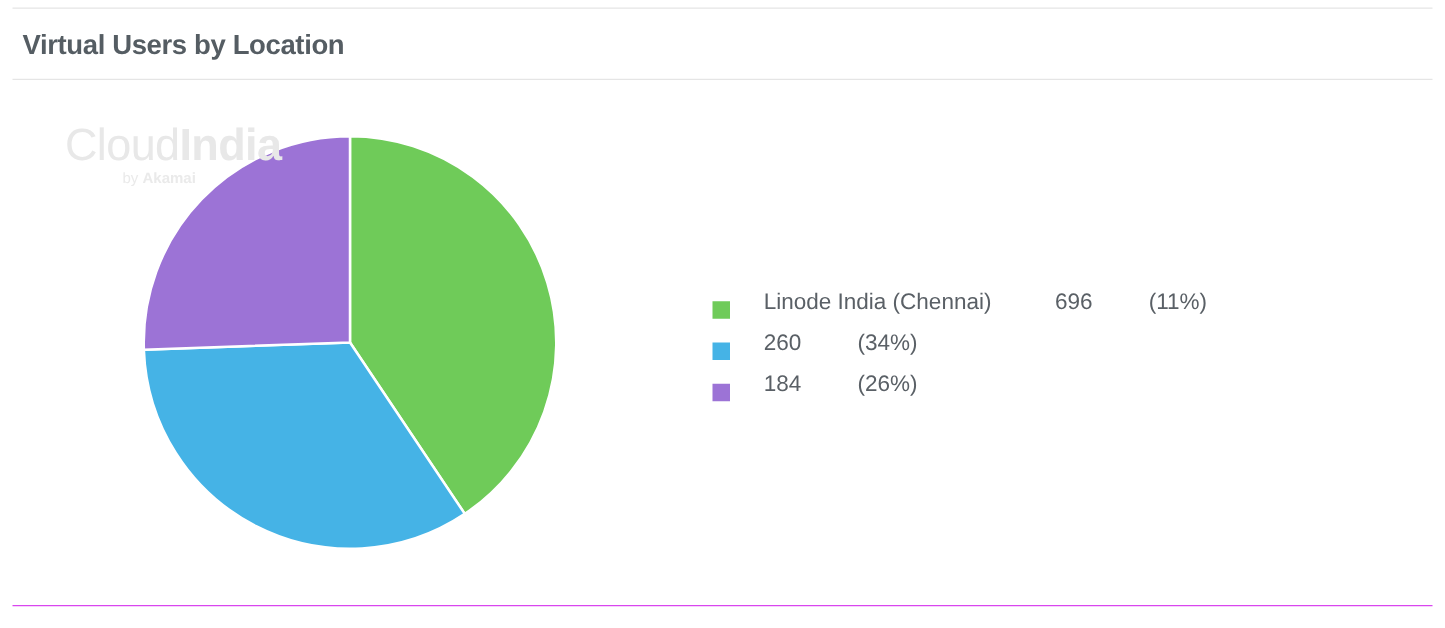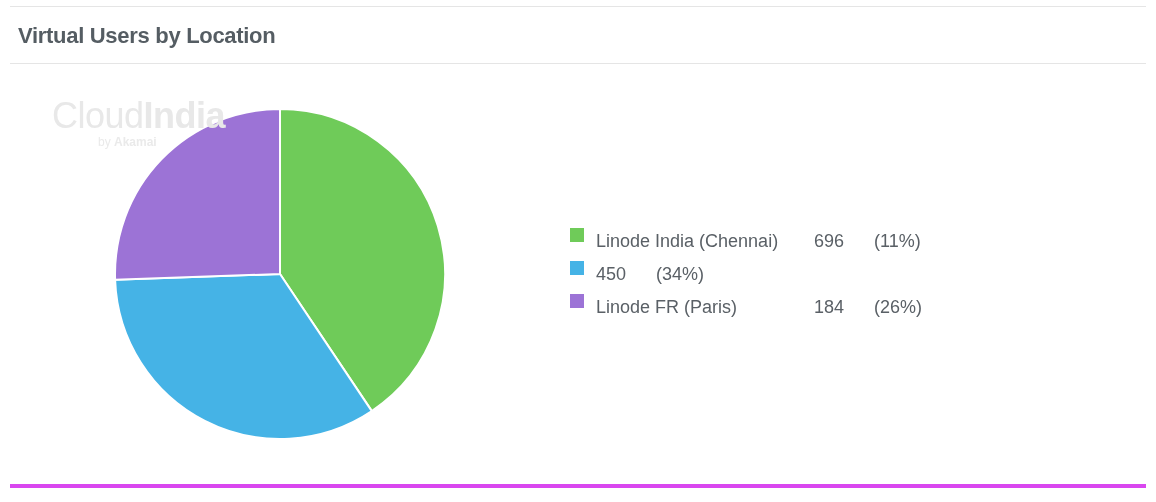--- a/index.html
+++ b/index.html
@@ -5,21 +5,21 @@
     * { margin: 0; padding: 0; box-sizing: border-box; }
     body {
       font-family: -apple-system, BlinkMacSystemFont, "Segoe UI", Helvetica, Arial, sans-serif;
       background: #fff;
       width: 1156px;
       height: 502px;
       position: relative;
     }
     .panel {
       border-top: 1px solid #e5e5e5;
-      border-bottom: 4px solid #d946ef;
+      border-bottom: 1px solid #d946ef;
       margin: 6px 10px 0 10px;
     }
     .header {
       border-bottom: 1px solid #e5e5e5;
       padding: 16px 8px 14px 8px;
     }
     .title {
       font-size: 22px;
       font-weight: 600;
       color: #555d63;
@@ -68,22 +68,23 @@
       flex: 1;
       display: flex;
       flex-direction: column;
       gap: 6px;
       padding-left: 20px;
       font-size: 18px;
       color: #5a6066;
     }
     .legend-row {
       display: flex;
-      align-items: flex-start;
+      align-items: flex-end;
       line-height: 1.5;
+      gap: 15px;
     }
     .swatch {
       width: 14px;
       height: 14px;
       display: inline-block;
       margin-right: 12px;
     }
     .leg-name { width: 218px; }
     .leg-val { width: 60px; }
     .leg-pct { }
@@ -113,24 +114,23 @@
     </div>
     <div class="legend" id="legend">
         <div class="legend-row">
           <span class="swatch" style="background: rgb(111, 203, 89);"></span>
           <span class="leg-name">Linode India (Chennai)</span>
           <span class="leg-val">696</span>
           <span class="leg-pct">(11%)</span>
         </div>
         <div class="legend-row">
           <span class="swatch" style="background: rgb(69, 179, 230);"></span>
-          <span class="leg-val">450</span>
+          <span class="leg-val">260</span>
           <span class="leg-pct">(34%)</span>
         </div>
         <div class="legend-row">
           <span class="swatch" style="background: rgb(156, 115, 214);"></span>
-          <span class="leg-name">Linode FR (Paris)</span>
           <span class="leg-val">184</span>
           <span class="leg-pct">(26%)</span>
         </div>
       </div>
   </div>
 </div>
 
 </body></html>

